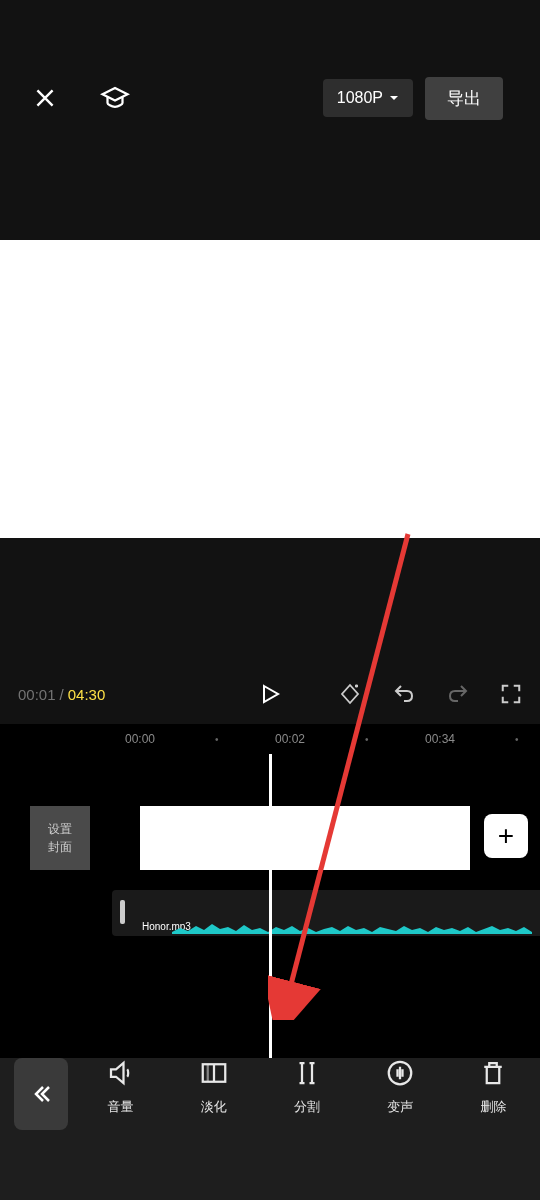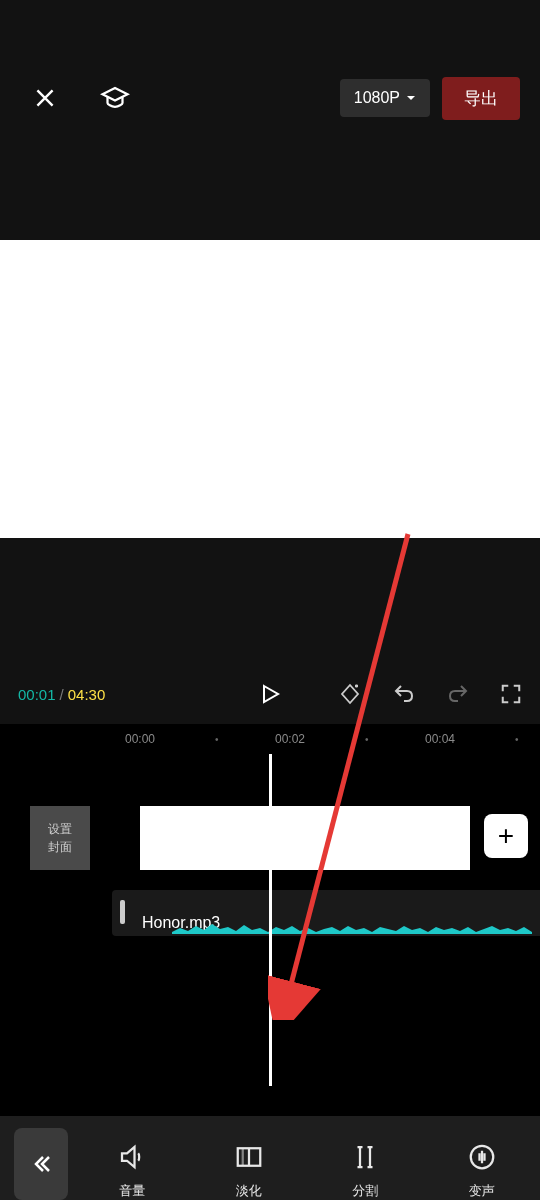--- a/index.html
+++ b/index.html
@@ -2,51 +2,51 @@
 <html><head>
 <meta charset="utf-8">
 <style>
   * { margin: 0; padding: 0; box-sizing: border-box; }
   html, body { width: 540px; height: 1200px; background: #000; font-family: -apple-system, "PingFang SC", sans-serif; overflow: hidden; }
   
   .header { height: 240px; background: #121212; position: relative; }
   .header-bar { position: absolute; top: 78px; left: 0; right: 0; height: 40px; display: flex; align-items: center; }
   .close-icon { margin-left: 32px; color: #fff; }
   .grad-icon { margin-left: 42px; color: #fff; }
-  .header-right { margin-left: auto; display: flex; align-items: center; gap: 12px; margin-right: 20px; }
+  .header-right { margin-left: auto; display: flex; align-items: center; gap: 12px; margin-right: 37px; }
   .res-btn { background: #2e2e2e; color: #fff; padding: 10px 14px; border-radius: 4px; font-size: 16px; font-weight: 500; display: flex; align-items: center; gap: 6px; }
-  .export-btn { background: #7f1d1d; color: #fff; padding: 10px 22px; border-radius: 4px; font-size: 17px; font-weight: 500; }
+  .export-btn { background: #404040; color: #fff; padding: 10px 22px; border-radius: 4px; font-size: 17px; font-weight: 500; }
   
   .preview { height: 298px; background: #fff; }
   
   .controls { height: 186px; background: #121212; position: relative; }
   .control-bar { position: absolute; left: 0; right: 0; bottom: 18px; display: flex; align-items: center; padding: 0 18px; }
-  .time-cur { color: #14b8a6; font-size: 15px; }
+  .time-cur { color: #737373; font-size: 15px; }
   .time-sep { color: #7a7a7a; font-size: 15px; margin: 0 4px; }
   .time-dur { color: #fde047; font-size: 15px; }
   .play-icon { position: absolute; left: 258px; color: #fff; }
   .ctrl-right { margin-left: auto; display: flex; align-items: center; gap: 30px; color: #ccc; }
   
   .timeline { height: 362px; background: #000; position: relative; overflow: hidden; border-radius: 14px; }
   .ruler { position: absolute; top: 0; left: 0; right: 0; height: 30px; display: flex; align-items: center; color: #8a8a8a; font-size: 12px; }
   .ruler-item { position: absolute; }
   .dot { color: #666; font-size: 10px; }
   
   .cover-btn { position: absolute; top: 82px; left: 30px; width: 60px; height: 64px; background: #4a4a4a; color: #d0d0d0; font-size: 12px; display: flex; flex-direction: column; align-items: center; justify-content: center; line-height: 1.5; }
   .video-clip { position: absolute; top: 82px; left: 140px; right: 70px; height: 64px; background: #fff; }
   .add-btn { position: absolute; top: 90px; right: 12px; width: 44px; height: 44px; background: #fff; border-radius: 8px; display: flex; align-items: center; justify-content: center; color: #000; font-size: 28px; font-weight: 400; }
   
   .audio-clip { position: absolute; top: 166px; left: 112px; right: 0; height: 46px; background: #1a1a1a; border-radius: 4px 0 0 4px; overflow: hidden; }
   .audio-handle { position: absolute; left: 8px; top: 10px; width: 5px; height: 24px; background: #ccc; border-radius: 2px; }
-  .audio-label { position: absolute; left: 30px; bottom: 4px; color: #fff; font-size: 16px; }
+  .audio-label { position: absolute; left: 30px; bottom: 4px; color: #fff; font-size: 10px; }
   .audio-wave { position: absolute; left: 60px; right: 0; bottom: 2px; height: 16px; }
   
   .playhead { position: absolute; top: 30px; left: 269px; width: 3px; bottom: 0; background: #fff; }
   
-  .toolbar { position: absolute; bottom: 0; left: 0; right: 0; height: 84px; background: #1e1e1e; display: flex; align-items: flex-end; }
+  .toolbar { position: absolute; bottom: 0; left: 0; right: 0; height: 142px; background: #1e1e1e; display: flex; align-items: flex-start; }
   .collapse-btn { width: 54px; height: 72px; background: #3a3a3a; border-radius: 8px; display: flex; align-items: center; justify-content: center; color: #fff; margin-left: 14px; margin-right: 6px; }
   .tool-item { flex: 1; display: flex; flex-direction: column; align-items: center; gap: 10px; color: #e8e8e8; font-size: 13px; }
   
   .arrow-annotation { position: absolute; pointer-events: none; }
   
   svg { display: block; }
 </style>
 </head>
 <body>
 
@@ -116,21 +116,21 @@
     </div>
   </div>
 </div>
 
 <div class="timeline">
   <div class="ruler">
     <span class="ruler-item" style="left:125px">00:00</span>
     <span class="ruler-item dot" style="left:215px">•</span>
     <span class="ruler-item" style="left:275px">00:02</span>
     <span class="ruler-item dot" style="left:365px">•</span>
-    <span class="ruler-item" style="left:425px">00:04</span>
+    <span class="ruler-item" style="left:425px">00:34</span>
     <span class="ruler-item dot" style="left:515px">•</span>
   </div>
 
   <div class="cover-btn">
     <span>设置</span>
     <span>封面</span>
   </div>
 
   <div class="video-clip"></div>
 
@@ -186,13 +186,19 @@
       </svg>
     <span>分割</span>
   </div>
   <div class="tool-item">
     <svg width="30" height="30" viewBox="0 0 24 24" fill="none" stroke="currentColor" stroke-width="1.8">
         <circle cx="12" cy="12" r="9"></circle>
         <path d="M8 12 V12 M10 9 V15 M12 7 V17 M14 9 V15 M16 12 V12"></path>
       </svg>
     <span>变声</span>
   </div>
+  <div class="tool-item">
+    <svg width="30" height="30" viewBox="0 0 24 24" fill="none" stroke="currentColor" stroke-width="1.8">
+        <path d="M5 7 H19 M9 7 V4 H15 V7 M7 7 V20 H17 V7"></path>
+      </svg>
+    <span>删除</span>
+  </div>
 </div>
 
 </body></html>

